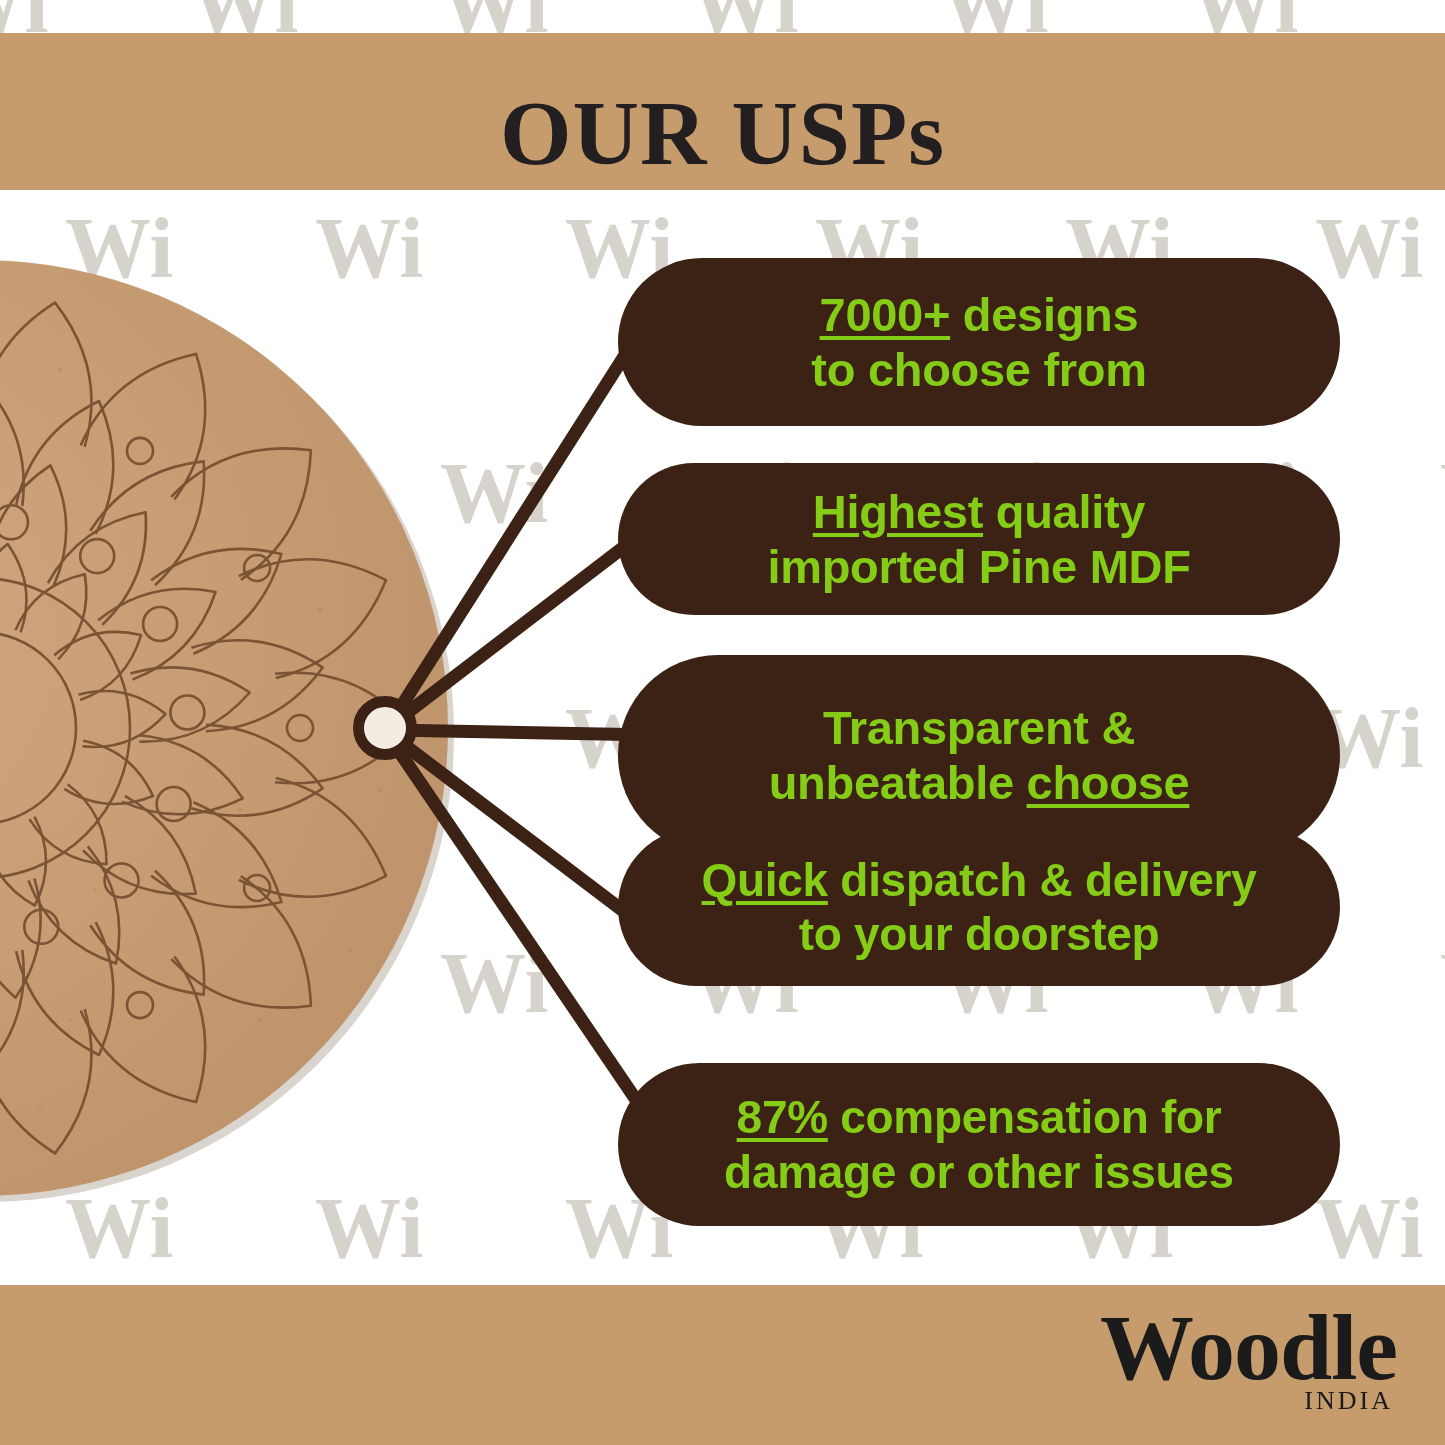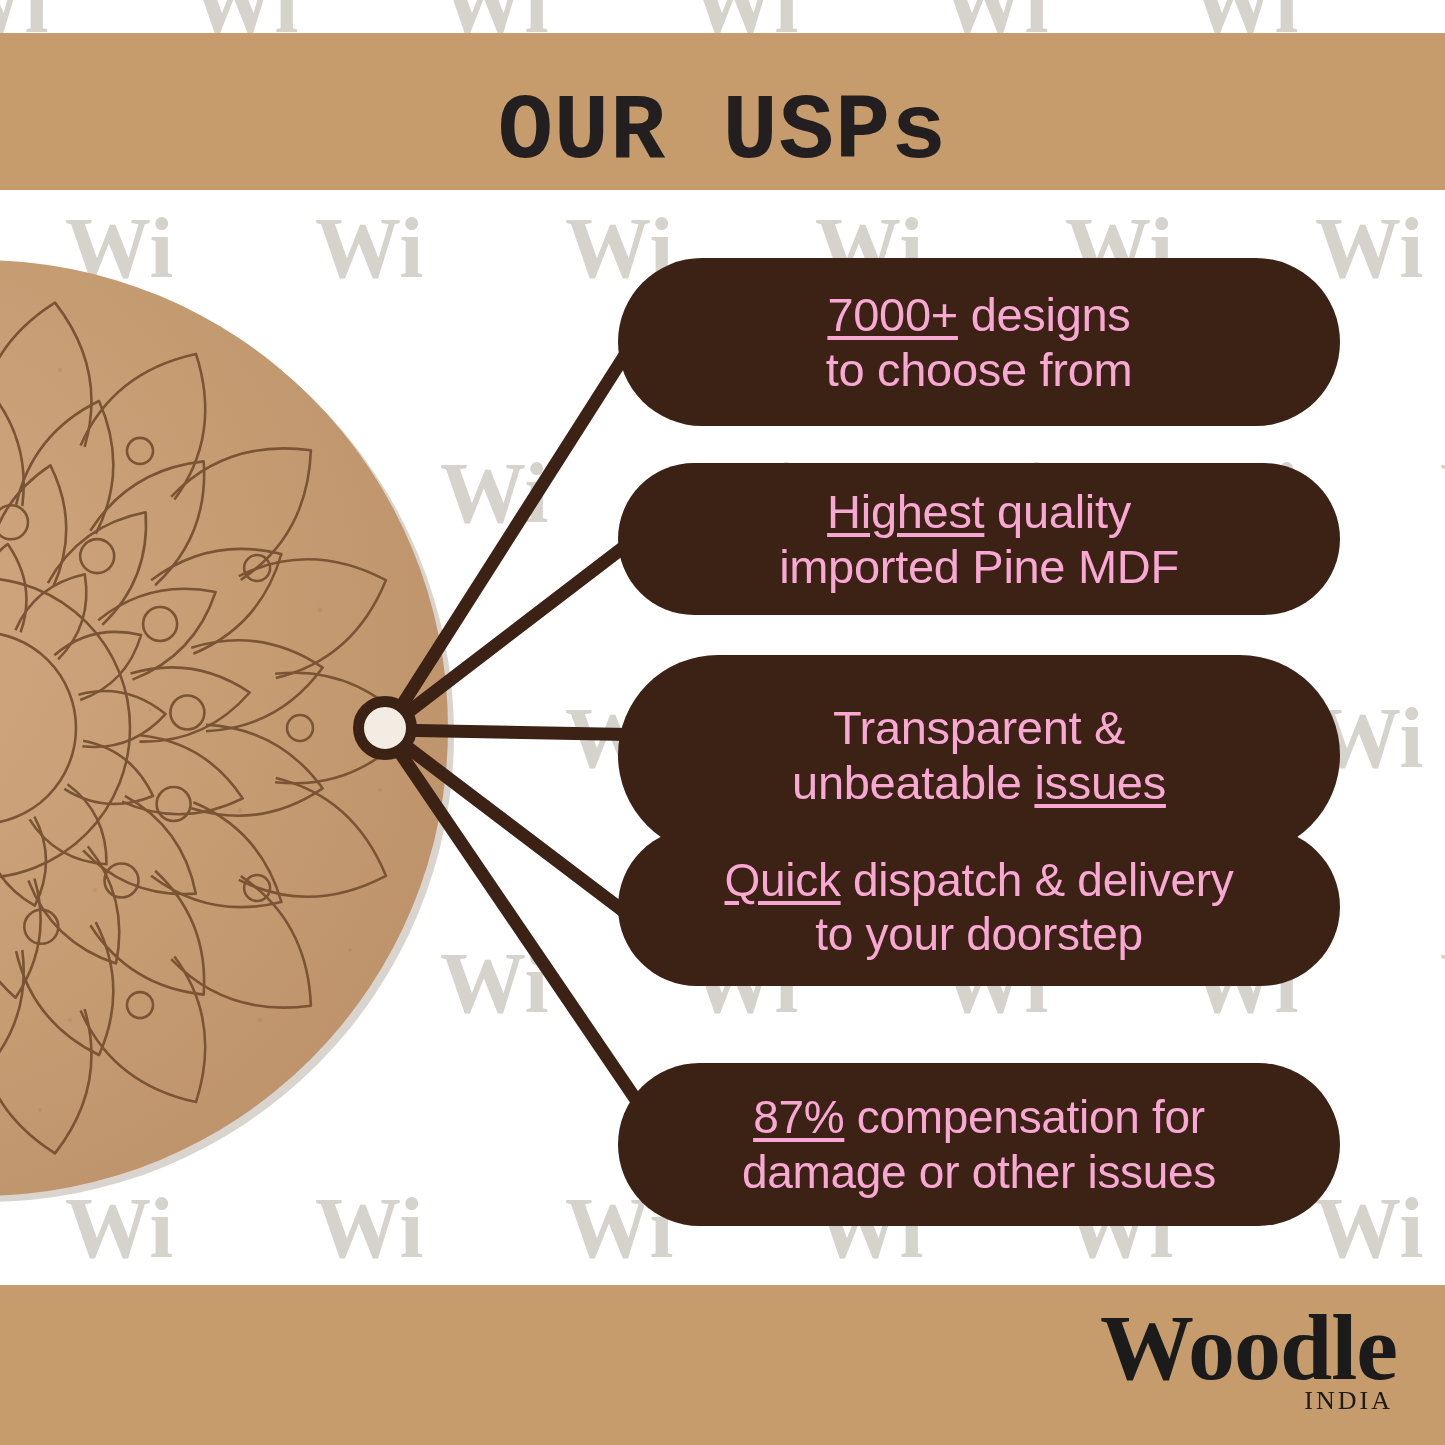--- a/index.html
+++ b/index.html
@@ -36,21 +36,21 @@
     position:absolute;left:0;width:1445px;
     background:#c69c6d;
     z-index:6;
   }
   .band-top{top:33px;height:157px;}
   .band-bottom{top:1285px;height:160px;}
 
   .page-title{
     position:absolute;left:0;top:33px;width:1445px;height:199px;
     display:flex;align-items:center;justify-content:center;
-    font-family:Liberation Mono, monospace;
+    font-family:Liberation Serif, serif;
     font-weight:700;
     font-size:92px;
     letter-spacing:1px;
     color:#231f20;
     z-index:7;
   }
 
   
   .logo-wrap{
     position:absolute;right:48px;top:1300px;
@@ -98,23 +98,23 @@
     position:absolute;
     background:#3c2215;
     border-radius:999px;
     display:flex;
     align-items:center;
     justify-content:center;
     box-sizing:border-box;
     padding:0 26px;
   }
   .pill-text{
-    color:#f9a8d4;
+    color:#84cc16;
     font-family:"Liberation Sans", sans-serif;
-    font-weight:400;
+    font-weight:700;
     font-size:47px;
     line-height:1.18;
     text-align:center;
     letter-spacing:-0.3px;
     white-space:pre-line;
   }
   .pill-text u{text-decoration:underline;text-underline-offset:5px;text-decoration-thickness:4px;}
 
   .p1{left:618px;top:258px;width:722px;height:168px;}
   .p2{left:618px;top:463px;width:722px;height:152px;}
@@ -345,21 +345,21 @@
 
     <div class="pill p1">
       <div class="pill-text" id="t1"><u>7000+</u> designs<br>to choose from</div>
     </div>
 
     <div class="pill p2">
       <div class="pill-text" id="t2"><u>Highest</u> quality<br>imported Pine MDF</div>
     </div>
 
     <div class="pill p3">
-      <div class="pill-text" id="t3">Transparent &amp;<br>unbeatable <u>issues</u></div>
+      <div class="pill-text" id="t3">Transparent &amp;<br>unbeatable <u>choose</u></div>
     </div>
 
     <div class="pill p4">
       <div class="pill-text" id="t4"><u>Quick</u> dispatch &amp; delivery<br>to your doorstep</div>
     </div>
 
     <div class="pill p5">
       <div class="pill-text" id="t5"><u>87%</u> compensation for<br>damage or other issues</div>
     </div>
 

